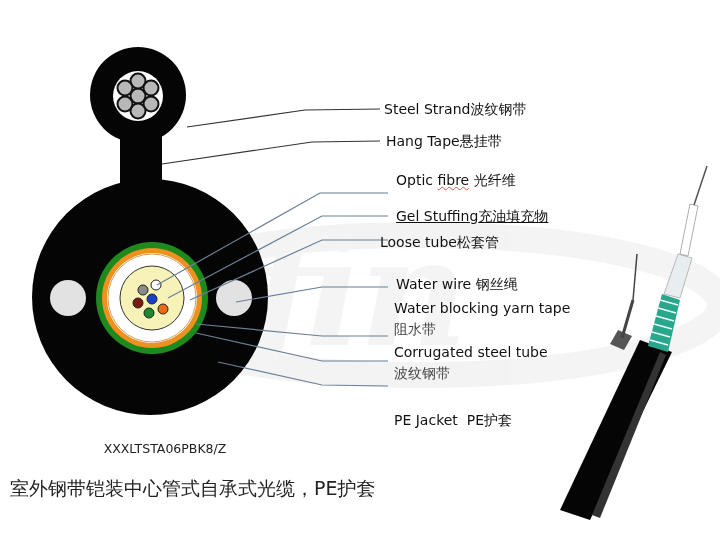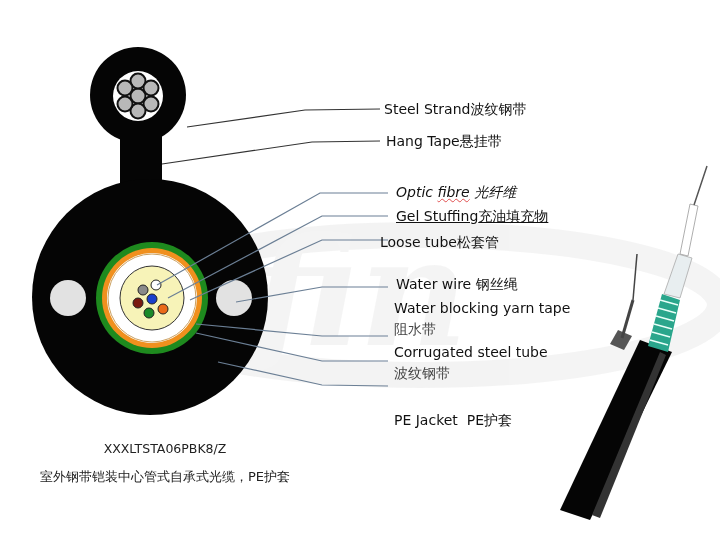--- a/index.html
+++ b/index.html
@@ -87,21 +87,21 @@
       <line x1="694" y1="205" x2="707" y2="166" stroke="#555" stroke-width="1.5"></line>
     </g>
   </svg>
 
   <div class="label" style="left:384px;top:101px;">
     <span>Steel Strand</span><span>波纹钢带</span>
   </div>
   <div class="label" style="left:386px;top:133px;">
     <span>Hang Tape</span><span>悬挂带</span>
   </div>
-  <div class="label" style="left:396px;top:184px;font-style:italic;">
+  <div class="label" style="left:396px;top:172px;">
     <span>Optic </span><span class="underline-red">fibre</span><span> 光纤维</span>
   </div>
   <div class="label" style="left:396px;top:208px;text-decoration:underline;">
     <span>Gel Stuffing</span><span>充油填充物</span>
   </div>
   <div class="label" style="left:380px;top:234px;">
     <span>Loose tube</span><span>松套管</span>
   </div>
   <div class="label" style="left:396px;top:276px;">
     <span>Water wire </span><span>钢丝绳</span>
@@ -113,15 +113,15 @@
   <div class="label" style="left:394px;top:344px;">
     <div>Corrugated steel tube</div>
     <div style="margin-top:4px;color:#444">波纹钢带</div>
   </div>
   <div class="label" style="left:394px;top:412px;">
     <span style="white-space:pre">PE Jacket  </span><span>PE护套</span>
   </div>
 
   <div class="caption" style="left:10px;top:441px;width:310px;">
     <div>XXXLTSTA06PBK8/Z</div>
-    <div style="margin-top:12px;font-size:13px">室外钢带铠装中心管式自承式光缆，PE护套</div>
+    <div style="margin-top:20px;font-size:19px">室外钢带铠装中心管式自承式光缆，PE护套</div>
   </div>
 </div>
 
 </body></html>

